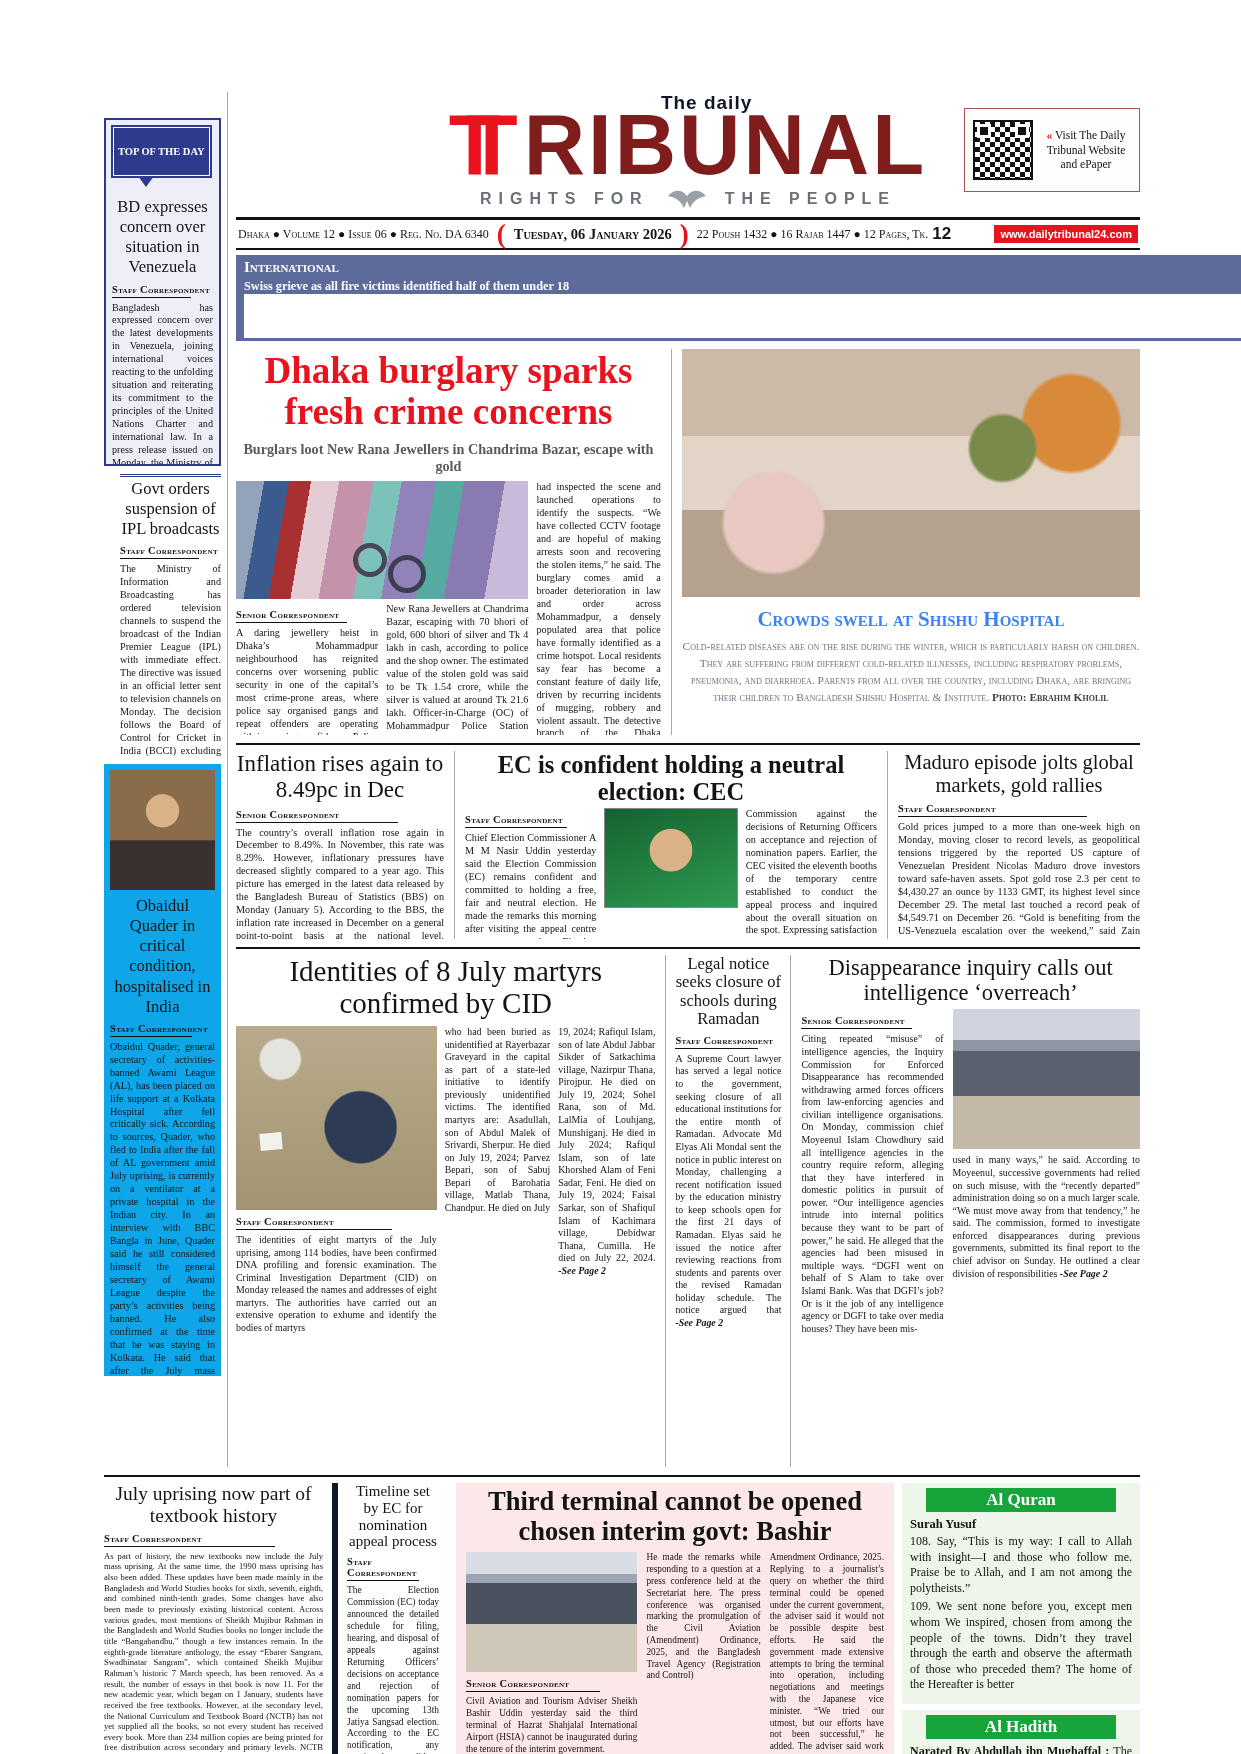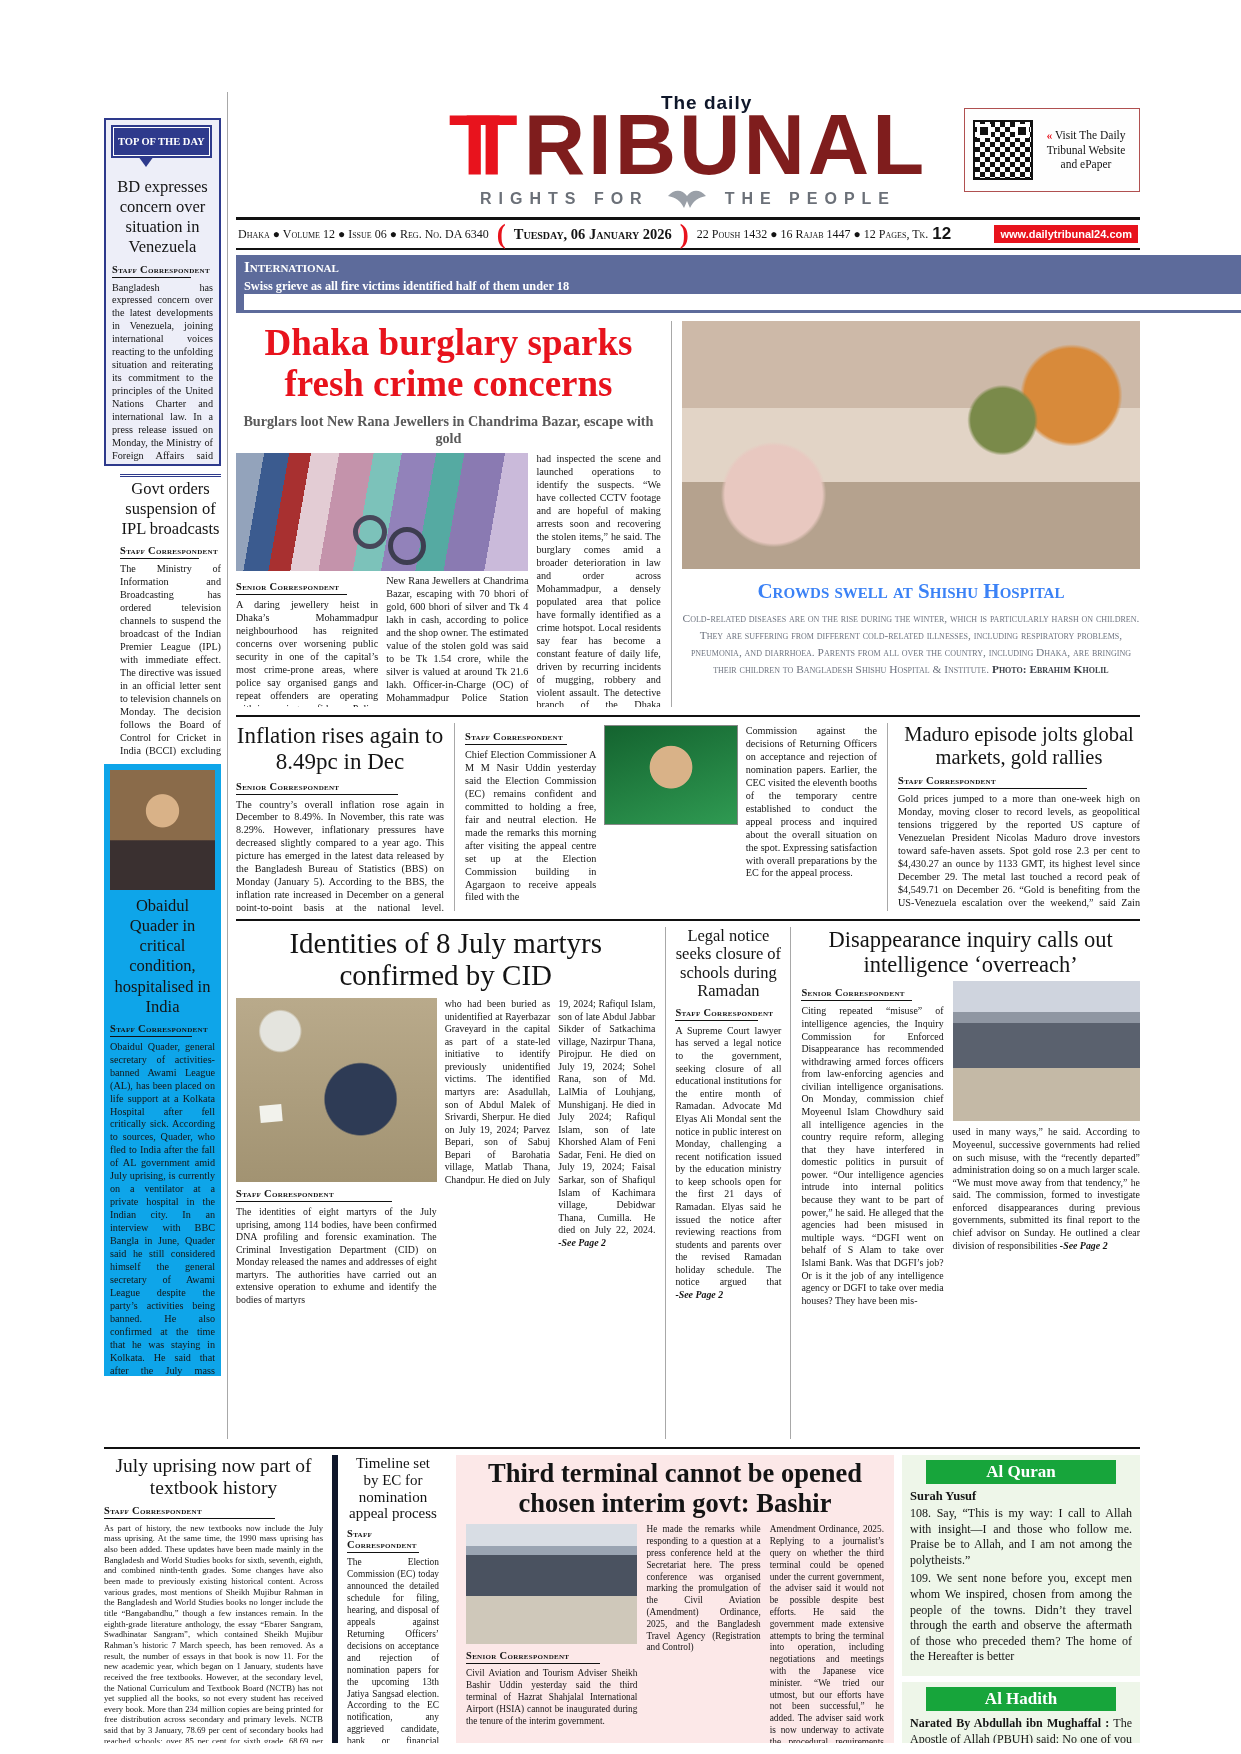--- a/index.html
+++ b/index.html
@@ -17,21 +17,21 @@
   .photo { position:relative; width:100%; background:#ccc; overflow:hidden; }
 
   
   .top-flex { display:flex; gap:8px; }
   .rail { width:124px; flex:none; padding:26px 6px 0 0; border-right:1px solid #a8a8a8; }
   .main { flex:1; min-width:0; }
 
   
   .top-box { border:2px solid #2e3a8c; background:#edeef8; padding:4px 6px 8px; height:348px; overflow:hidden; }
   .badge { display:inline-block; background:#2e3a8c; color:#fff; font-weight:bold; font-size:10.5px;
-           padding:8px 4px; border:1.5px solid #fff; box-shadow:0 0 0 2px #2e3a8c; margin:3px 0 0 1px; }
+           padding:18px 4px; border:1.5px solid #fff; box-shadow:0 0 0 2px #2e3a8c; margin:3px 0 0 1px; }
   .badge-pointer { width:0; height:0; border:8px solid transparent; border-top:11px solid #2e3a8c; margin-left:26px; }
   .rail-title { font-size:16.5px; text-align:center; margin:2px 0 4px; line-height:1.22; font-weight:normal; }
   .rail-story { height:282px; overflow:hidden; border-top:3px double #2e3a8c; margin-top:8px;margin-left:16px; }
   .quader-box { background:#0ea5e9; padding:6px 6px 8px; margin-top:8px; height:612px; overflow:hidden; }
   .quader-photo { height:120px;
     background: radial-gradient(circle at 50% 34%, #d9b288 0 17%, rgba(0,0,0,0) 18%),
                 linear-gradient(180deg,#8a6b4a 0 58%, #3a3030 59% 100%);
   }
 
   
@@ -59,21 +59,21 @@
   
   .infobar { display:flex; align-items:center; gap:8px; height:30px; border-bottom:2.5px solid #111;
              font-variant:small-caps; font-size:12px; padding:0 2px; }
   .paren { color:#e8131d; font-size:27px; font-weight:bold; line-height:.7; font-variant:normal; }
   .info-date { font-weight:bold; font-size:14.5px; }
   .price { font-family:"Liberation Sans",sans-serif; font-size:17px; font-weight:bold; margin-left:-4px; }
   .website-box { background:#e8131d; color:#fff; font-weight:bold; font-size:11px; padding:3px 6px;
                  margin-left:auto; font-family:"Liberation Sans",sans-serif; font-variant:normal; cursor:pointer; }
 
   
-  .teasers { display:flex; gap:5px; margin-top:5px; height:58px; }
+  .teasers { display:flex; gap:5px; margin-top:5px; height:86px; }
   .teaser { background:#5d6b9b; color:#fff; padding:4px 8px 3px; display:flex; flex-direction:column; }
   .teaser:nth-child(1){flex:1.4;} .teaser:nth-child(2){flex:1.05;} .teaser:nth-child(3){flex:1.0;} .teaser:nth-child(4){flex:.92;}
   .teaser .section { font-variant:small-caps; font-weight:bold; font-size:15px; }
   .teaser .head { font-weight:bold; font-size:12.3px; line-height:1.22; margin-top:3px; }
   .teaser .page { text-align:right; font-style:italic; font-size:9.5px; margin-top:auto; }
 
   
   .lead-row { display:flex; gap:10px; margin-top:8px; height:386px; overflow:hidden; }
   .lead-left { width:47%; flex:none; }
   .lead-headline { color:#e8131d; font-weight:bold; font-size:37px; text-align:center; line-height:1.1; margin:2px 0 0; }
@@ -267,20 +267,21 @@
         </div>
 
         <div class="mid-band">
           <section class="mid-1">
             <h2 class="story-title">Inflation rises again to 8.49pc in Dec</h2>
             <div class="byline">Senior Correspondent</div>
             <p class="body"><span>The country’s overall inflation rose again in December to 8.49%. In November, this rate was 8.29%. However, inflationary pressures have decreased slightly compared to a year ago. This picture has emerged in the latest data released by the Bangladesh Bureau of Statistics (BBS) on Monday (January 5). According to the BBS, the inflation rate increased in December on a general point-to-point basis at the national level. According to the data, inflation in the food sector increased by 7.71% in December,</span> </p>
           </section>
 
           <section class="mid-2">
+            <h2 class="story-title">EC is confident holding a neutral election: CEC</h2>
             <div class="ec-row">
               <div>
                 <div class="byline">Staff Correspondent</div>
                 <p class="body">Chief Election Commissioner A M M Nasir Uddin yesterday said the Election Commission (EC) remains confident and committed to holding a free, fair and neutral election. He made the remarks this morning after visiting the appeal centre set up at the Election Commission building in Agargaon to receive appeals filed with the</p>
               </div>
               <div class="photo ec-photo"></div>
               <div>
                 <p class="body"><span>Commission against the decisions of Returning Officers on acceptance and rejection of nomination papers. Earlier, the CEC visited the eleventh booths of the temporary centre established to conduct the appeal process and inquired about the overall situation on the spot. Expressing satisfaction with overall preparations by the EC for the appeal process.</span> </p>
               </div>
             </div>

